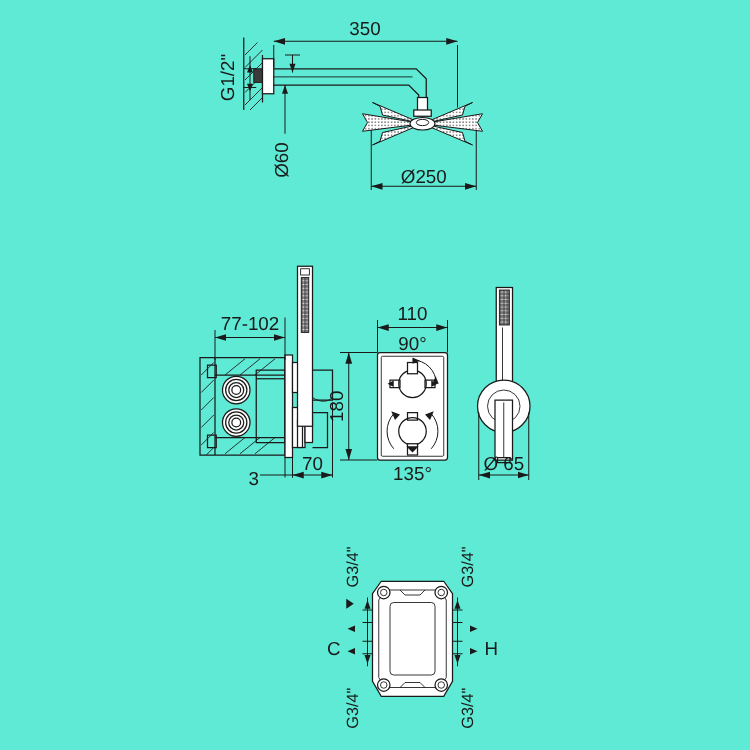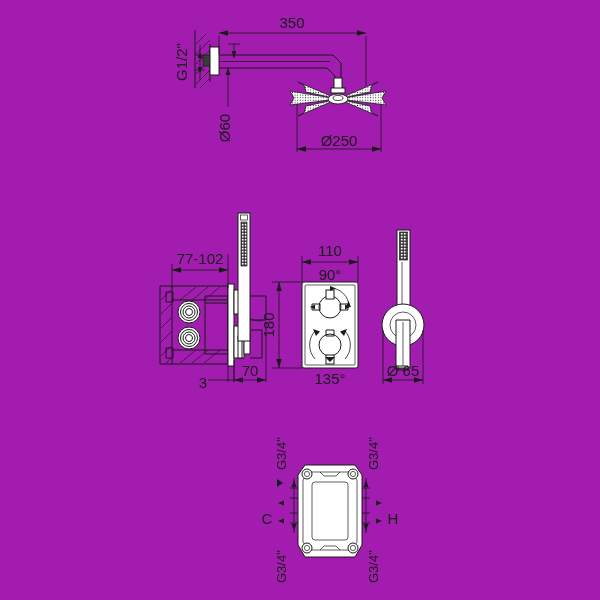--- a/index.html
+++ b/index.html
@@ -8,21 +8,21 @@
     padding: 0;
     background: #ffffff;
   }
   body {
     font-family: "Liberation Sans", sans-serif;
   }
   #drawing-root {
     position: relative;
     width: 600px;
     height: 600px;
-    background: #a21caf;
+    background: #5eead4;
     overflow: hidden;
     text-align: right;
   }
   svg.cad {
     position: absolute;
     left: 0;
     top: 0;
     width: 600px;
     height: 600px;
     display: block;

